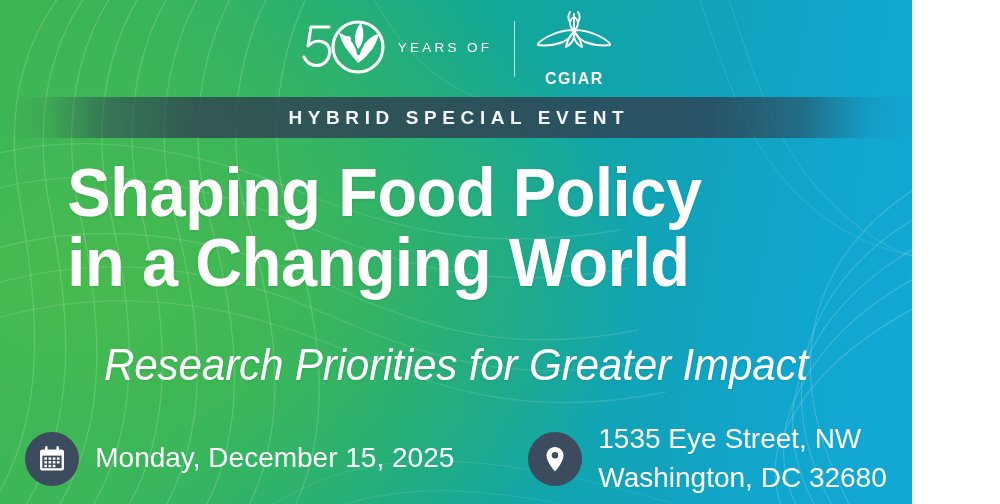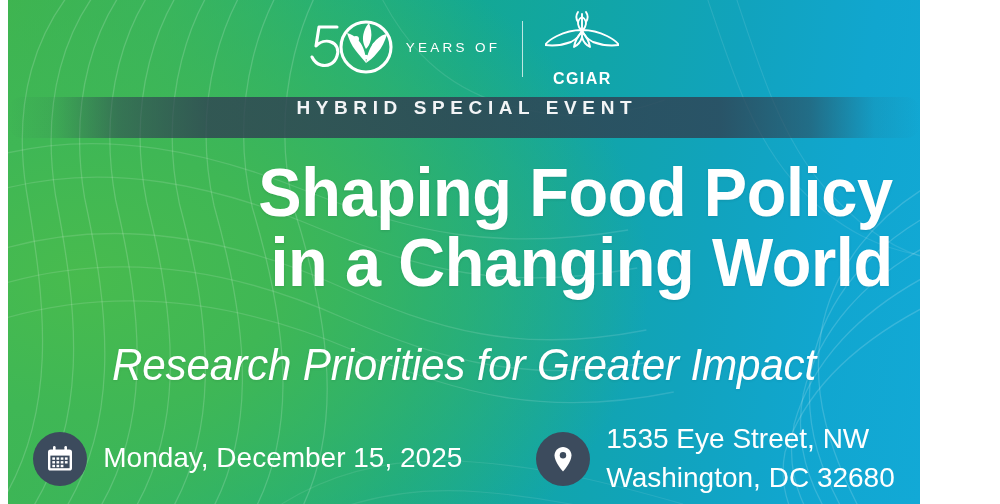--- a/index.html
+++ b/index.html
@@ -17,21 +17,20 @@
       radial-gradient(120% 150% at 8% 55%, #48bb4e 0%, #3fb755 18%, rgba(63,183,85,0) 52%),
       linear-gradient(100deg,
         #3eb24c 0%,
         #35b361 16%,
         #1fae7e 32%,
         #13a894 47%,
         #11a5a8 60%,
         #11a3bd 74%,
         #11a6cf 87%,
         #12a9d6 100%);
-    margin-left: 8px;
   }
 
   
   .topo {
     position: absolute;
     inset: 0;
     pointer-events: none;
   }
   .topo svg { display: block; width: 100%; height: 100%; }
 
@@ -93,20 +92,21 @@
   }
 
   
   .hybrid-bar {
     position: absolute;
     top: 97px;
     left: 0;
     width: 100%;
     height: 41px;
     display: flex;
+    align-items: center;
     justify-content: center;
     background: linear-gradient(90deg,
       rgba(47,64,82,0.0) 0%,
       rgba(47,64,82,0.10) 5%,
       rgba(47,64,82,0.55) 12%,
       rgba(47,64,82,0.80) 22%,
       rgba(47,64,82,0.84) 50%,
       rgba(47,64,82,0.80) 78%,
       rgba(47,64,82,0.55) 88%,
       rgba(47,64,82,0.10) 95%,
@@ -120,22 +120,23 @@
     letter-spacing: 5.6px;
     text-indent: 5.6px;
   }
 
   
   .title-block {
     position: absolute;
     top: 158px;
     left: 0;
     width: 100%;
-    text-align: right;
-    color: #ffffff;
+    text-align: left;
+    color: #ffffff;
+    padding-left: 40px;
   }
   .title-line {
     font-size: 69px;
     font-weight: 700;
     line-height: 1.02;
     letter-spacing: -0.4px;
     text-shadow: 0 1px 3px rgba(0,0,0,0.10);
     transform: scaleX(0.94);
   }
   .subtitle {

